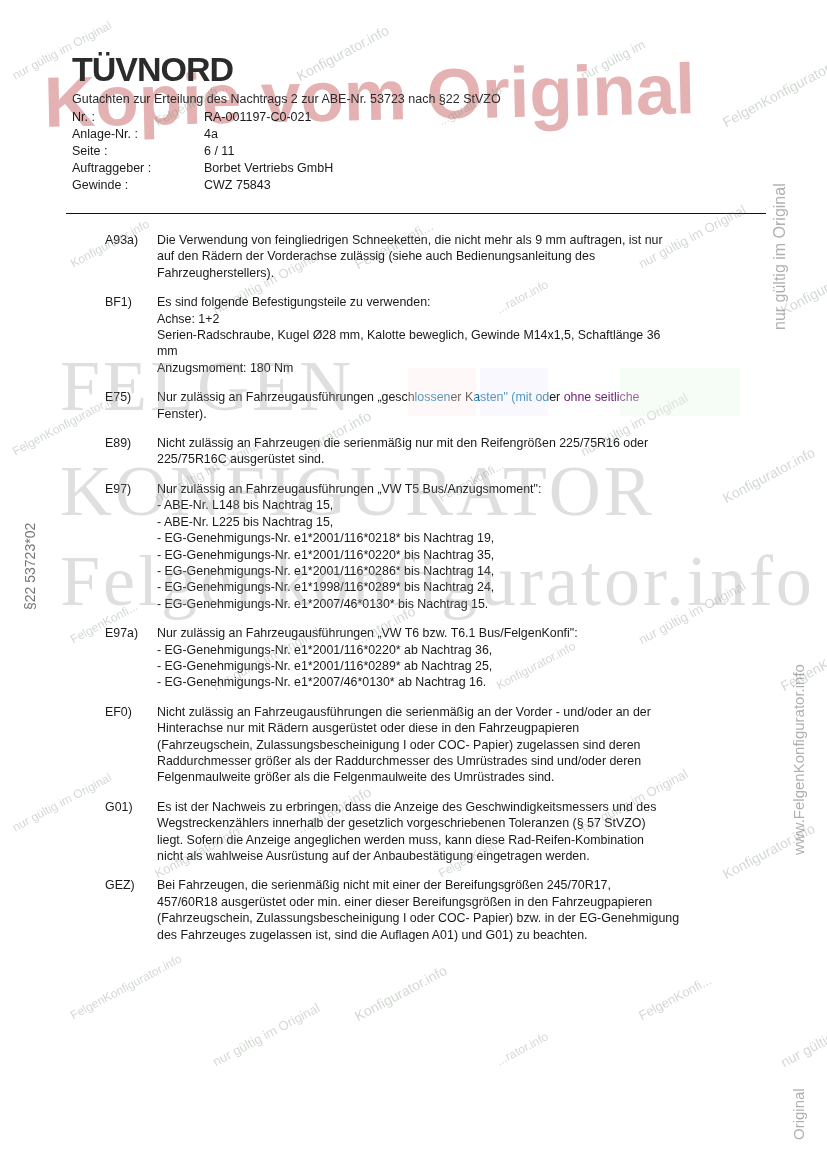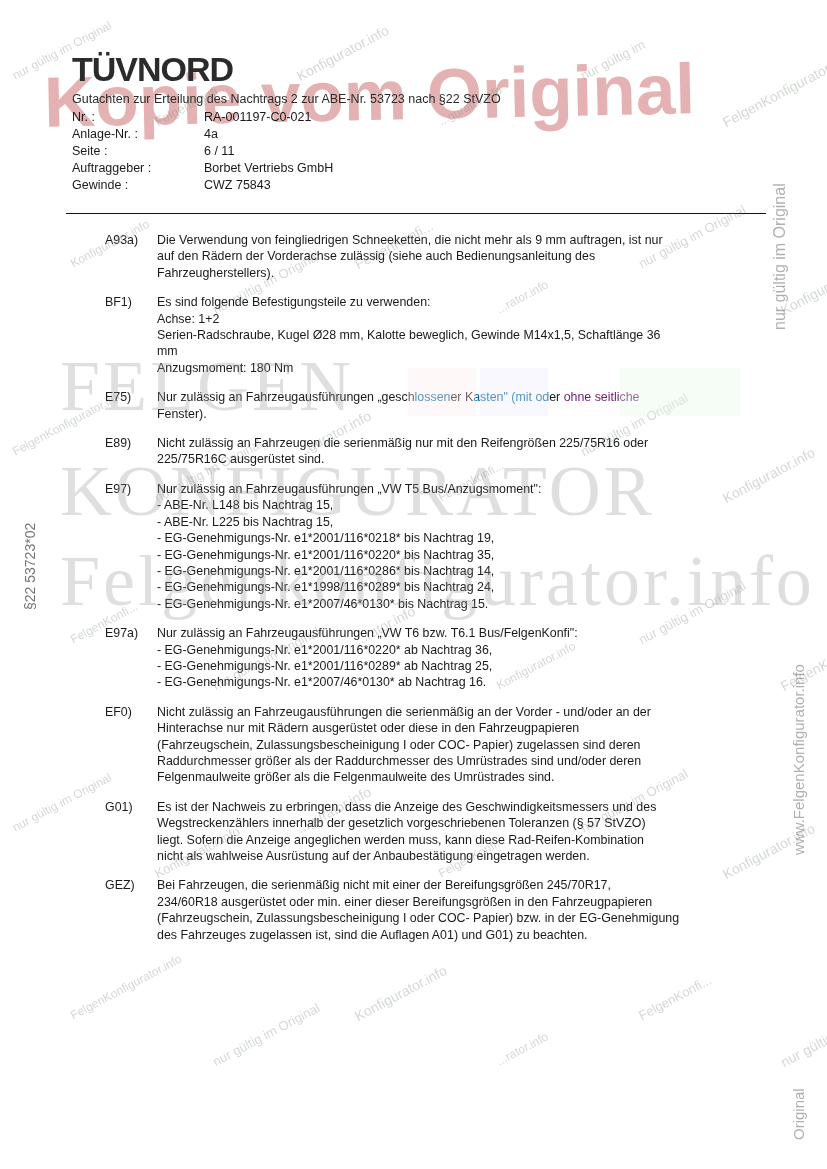--- a/index.html
+++ b/index.html
@@ -336,20 +336,20 @@
           <p>Es ist der Nachweis zu erbringen, dass die Anzeige des Geschwindigkeitsmessers und des</p>
           <p>Wegstreckenzählers innerhalb der gesetzlich vorgeschriebenen Toleranzen (§ 57 StVZO)</p>
           <p>liegt. Sofern die Anzeige angeglichen werden muss, kann diese Rad-Reifen-Kombination</p>
           <p>nicht als wahlweise Ausrüstung auf der Anbaubestätigung eingetragen werden.</p>
         </div>
       </div>
       <div class="entry">
         <div class="entry-code">GEZ)</div>
         <div class="entry-body">
           <p>Bei Fahrzeugen, die serienmäßig nicht mit einer der Bereifungsgrößen 245/70R17,</p>
-          <p>234/60R18  ausgerüstet oder min. einer dieser Bereifungsgrößen in den Fahrzeugpapieren</p>
+          <p>457/60R18  ausgerüstet oder min. einer dieser Bereifungsgrößen in den Fahrzeugpapieren</p>
           <p>(Fahrzeugschein, Zulassungsbescheinigung I oder COC- Papier) bzw. in der EG-Genehmigung</p>
           <p>des Fahrzeuges zugelassen ist, sind die Auflagen A01) und G01) zu beachten.</p>
         </div>
       </div>
     </div>
 
 </div>
 
 </body></html>

